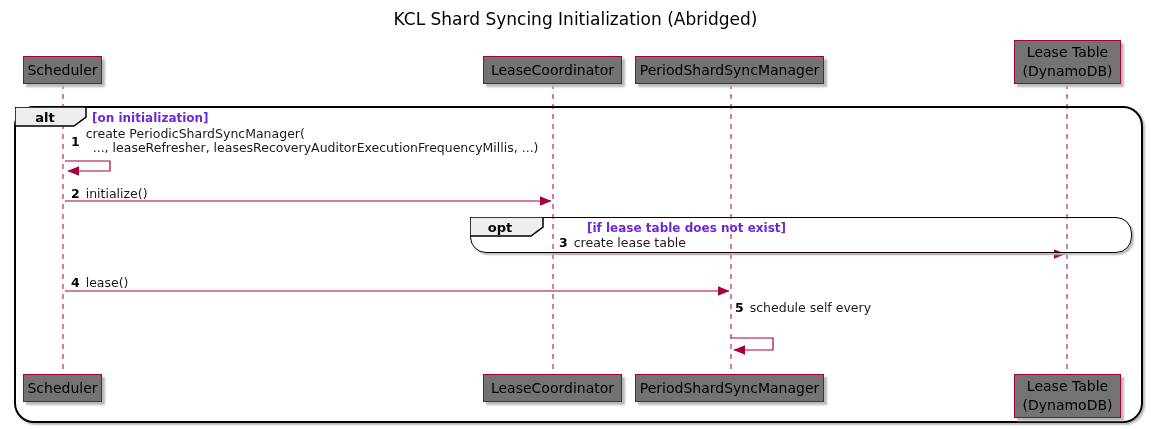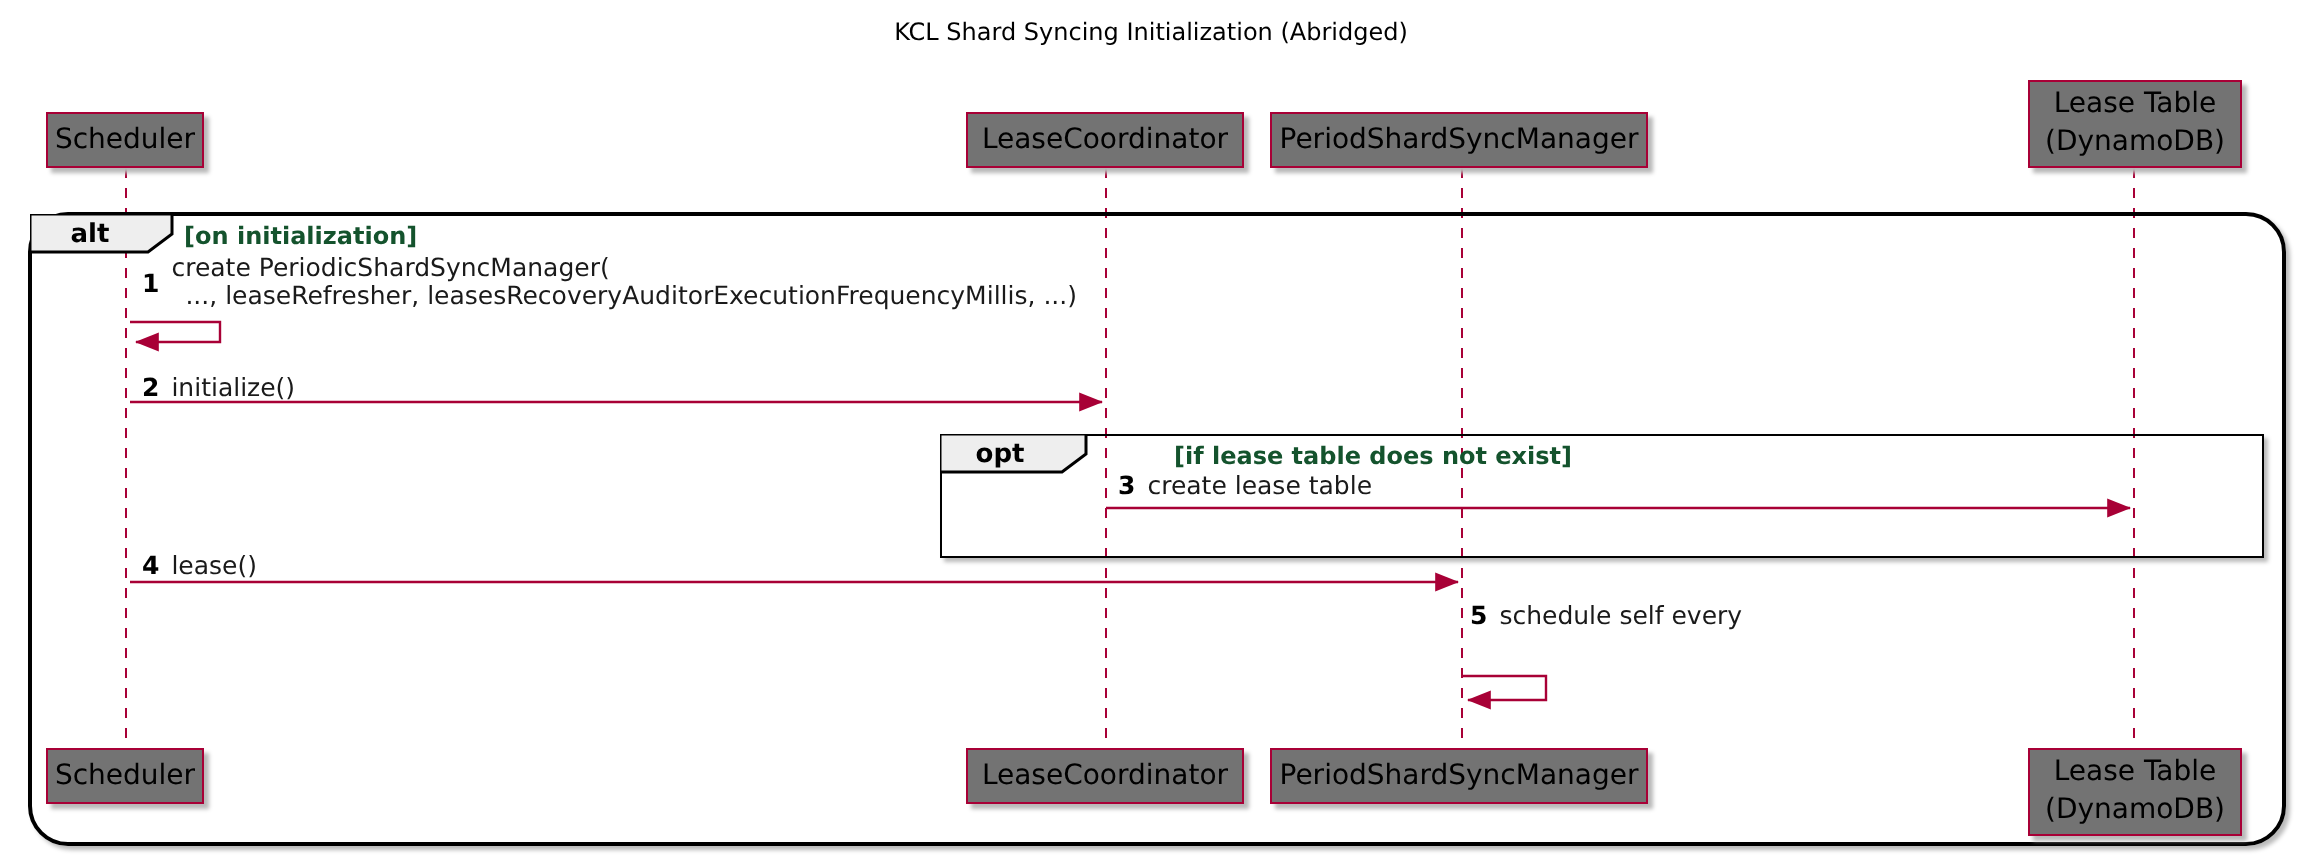--- a/index.html
+++ b/index.html
@@ -6,21 +6,21 @@
   .canvas{
     position:relative;
     width:1151px;height:429px;
     background:#ffffff;
     font-family:"DejaVu Sans", sans-serif;
     color:#000;
     overflow:hidden;
   }
   .title{
     position:absolute;left:0;right:0;top:9px;
-    text-align:center;font-size:12px;color:#000;
+    text-align:center;font-size:17px;color:#000;
   }
   svg.layer{position:absolute;left:0;top:0;}
   .pbox{
     position:absolute;
     background:#737373;
     border:1.6px solid #A80036;
     box-shadow:2.5px 2.5px 2px #b9b9b9;
     display:flex;align-items:center;justify-content:center;
     font-size:14px;line-height:1.35;
     text-align:center;white-space:pre-line;
@@ -33,21 +33,21 @@
     box-sizing:border-box;
     background:transparent;
   }
   .frame .op-shape{position:absolute;left:-1px;top:-1px;}
   .frame .op-label{
     position:absolute;left:0;top:2px;width:58px;
     text-align:center;font-weight:bold;font-size:13px;color:#000;
   }
   .frame .guard{
     position:absolute;top:3px;
-    font-weight:bold;font-size:12px;color:#14532d;white-space:nowrap;
+    font-weight:bold;font-size:12px;color:#6d28d9;white-space:nowrap;
   }
   .frame-alt .guard{left:76px;}
   .frame-opt .guard{left:90px;margin-left:26px;}
   .msg{
     position:absolute;
     display:flex;align-items:center;gap:6px;
     font-size:12.5px;color:#1a1a1a;white-space:nowrap;
   }
   .msg .num{font-weight:bold;color:#000;}
   .msg .lines{display:flex;flex-direction:column;line-height:14px;justify-content:flex-end;}
@@ -84,21 +84,21 @@
   </svg>
 
   <div class="frame frame-alt" style="left:14px;top:106px;width:1129px;height:317px;border-radius:20px;">
     <svg class="op-shape" width="74" height="21">
       <polygon points="0,0 71,0 71,10 59,19 0,19" fill="#EEEEEE" stroke="#000" stroke-width="1.5"></polygon>
     </svg>
     <span class="op-label">alt</span>
     <span class="guard">[on initialization]</span>
   </div>
 
-  <div class="frame frame-opt" style="left:470px;top:217px;width:662px;height:62px;border-width:1.7px;">
+  <div class="frame frame-opt" style="left:470px;top:217px;width:662px;height:36px;border-width:1.7px;border-radius:16px;">
     <svg class="op-shape" width="76" height="21">
       <polygon points="0,0 73,0 73,10 61,19 0,19" fill="#EEEEEE" stroke="#000" stroke-width="1.5"></polygon>
     </svg>
     <span class="op-label">opt</span>
     <span class="guard">[if lease table does not exist]</span>
   </div>
 
   <div class="msg" style="left:71px;top:127px;">
     <span class="num">1</span>
     <span class="lines">

